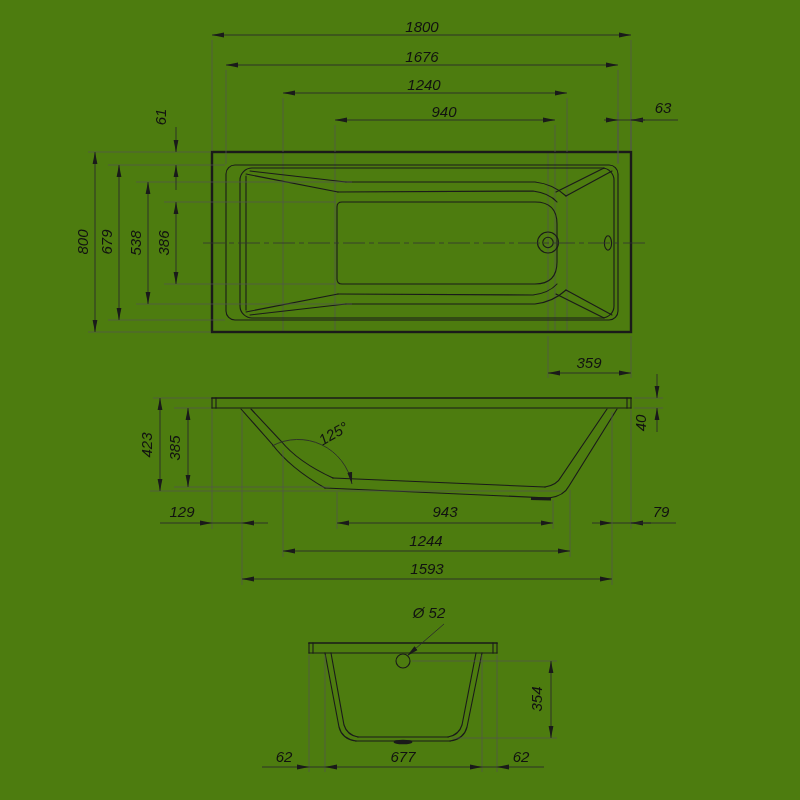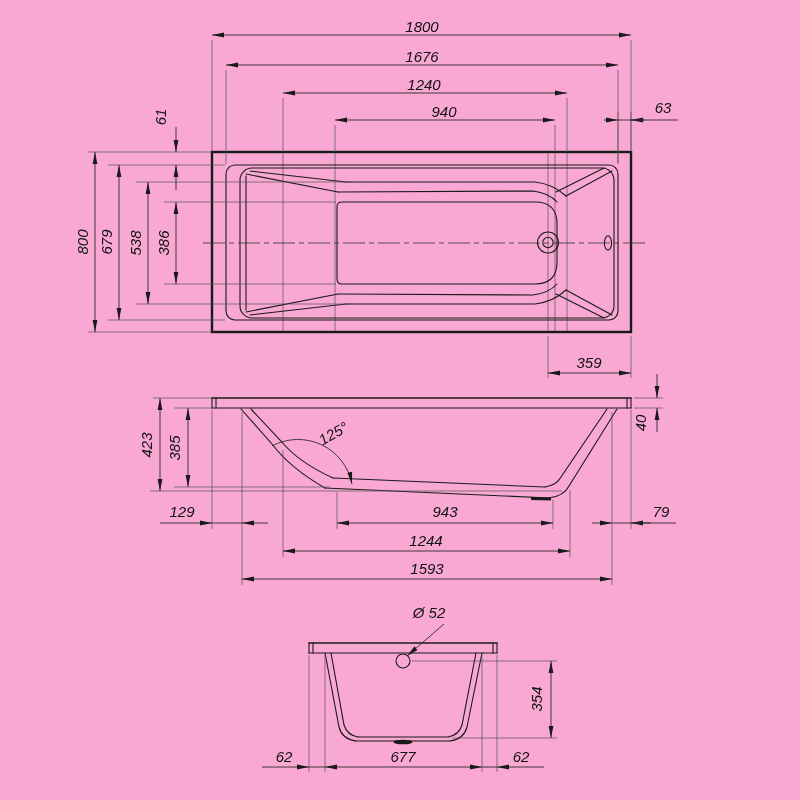--- a/index.html
+++ b/index.html
@@ -1,16 +1,16 @@
 <!DOCTYPE html>
 <html><head>
 <meta charset="utf-8">
 <style>
   html,body{margin:0;padding:0;background:#ffffff;}
-  .stage{width:800px;height:800px;background:#f9a8d4;position:relative;font-family:"Liberation Sans",sans-serif;}
+  .stage{width:800px;height:800px;background:#4d7c0f;position:relative;font-family:"Liberation Sans",sans-serif;}
   svg{display:block;}
   .obj{stroke:#1a1a1a;stroke-width:1.1;fill:none;stroke-linecap:round;}
   .obj-thick{stroke:#1a1a1a;stroke-width:2.4;fill:none;}
   .obj-med{stroke:#1a1a1a;stroke-width:1.7;fill:none;stroke-linecap:round;}
   .dim{stroke:#2b2b2b;stroke-width:0.9;fill:none;}
   .ext{stroke:#555555;stroke-width:0.7;fill:none;}
   .cl{stroke:#333333;stroke-width:0.8;fill:none;stroke-dasharray:22 4 5 4;}
   .dt{font:italic 15px "Liberation Sans",sans-serif;fill:#111111;text-anchor:middle;}
   .thick3{stroke:#1a1a1a;stroke-width:3;fill:none;}
 </style>

